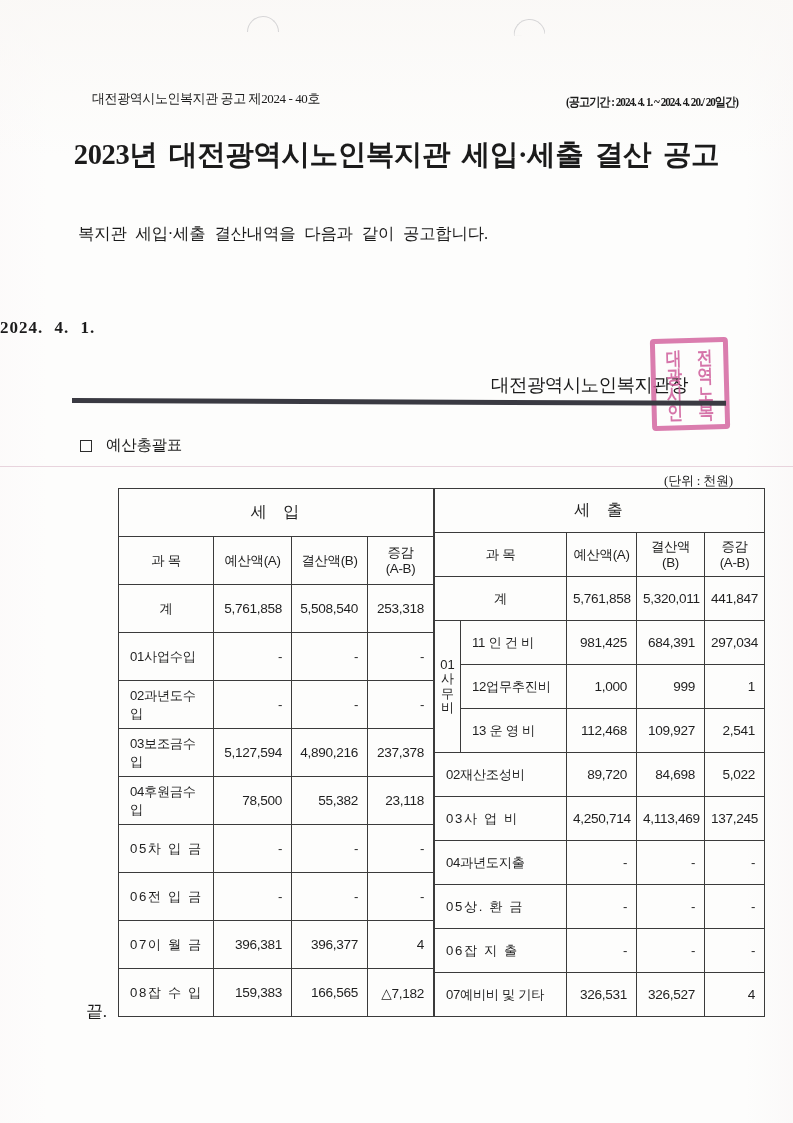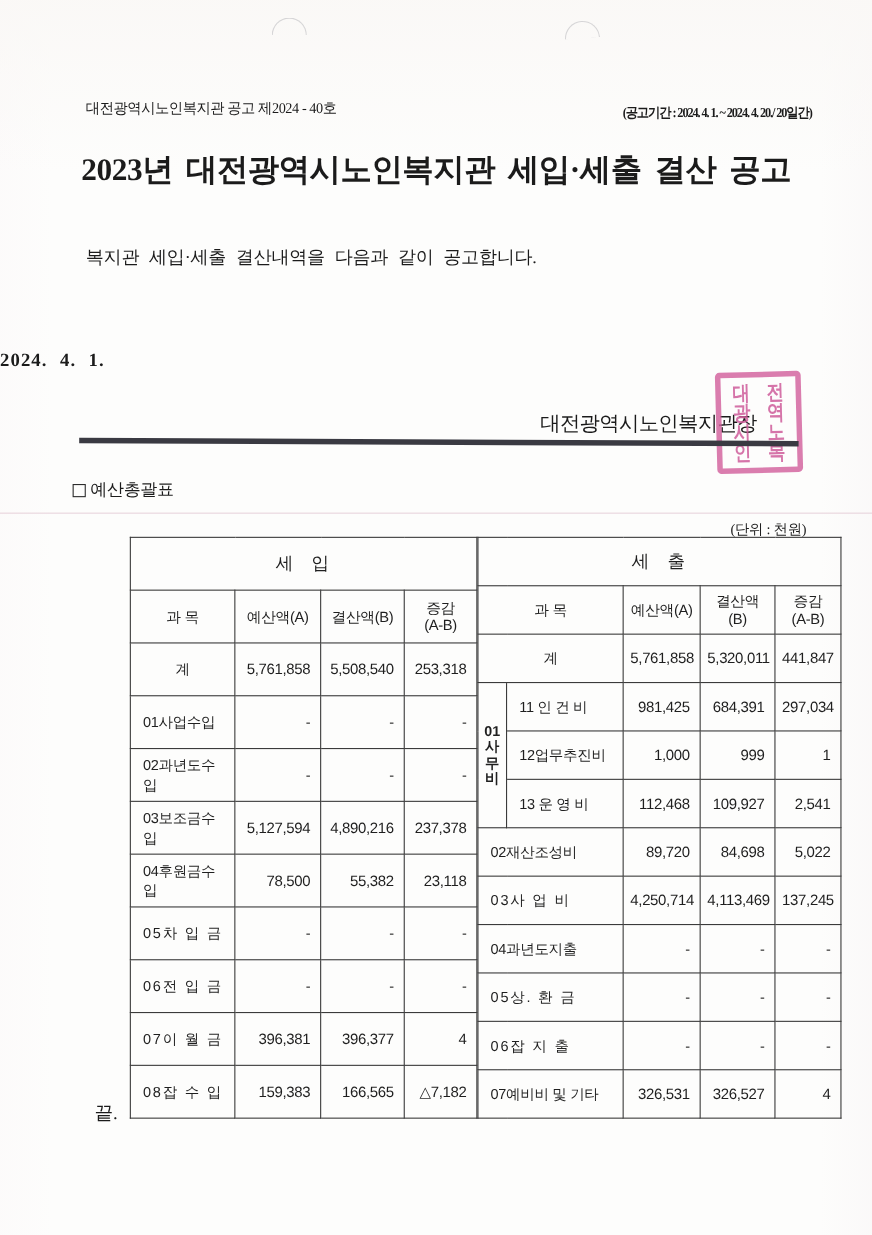--- a/index.html
+++ b/index.html
@@ -42,21 +42,21 @@
     border-radius: 16px 16px 0 0;
     opacity: .55;
   }
   .arc.left  { left: 247px; top: 16px; }
   .arc.right { left: 513px; top: 19px; transform: rotate(-4deg); }
 
   
   .head-row {
     position: absolute;
     top: 90px;
-    left: 78px;
+    left: 92px;
     right: 55px;
     display: flex;
     justify-content: space-between;
     align-items: flex-start;
   }
   .doc-no {
     font-size: 13.5px;
     letter-spacing: -.4px;
     white-space: nowrap;
     transform: scaleX(0.96);
@@ -170,26 +170,26 @@
     height: 5px;
     background: #3a3a42;
     transform: rotate(0.25deg);
     transform-origin: left center;
   }
 
   
   .section-label {
     position: absolute;
     top: 435px;
-    left: 66px;
+    left: 80px;
     font-size: 15.5px;
     letter-spacing: -.3px;
     display: flex;
     align-items: center;
-    gap: 4px;
+    gap: 14px;
     justify-content: space-between;
   }
   .sq {
     display: inline-block;
     width: 10px;
     height: 10px;
     border: 1.3px solid #2c2c2c;
   }
 
   
@@ -269,21 +269,20 @@
   .t-right col.r3 { width: 68px; }
   .t-right col.r4 { width: 60px; }
   .t-right td { height: 42.3px; }
 
   .vlabel {
     text-align: center;
     font-size: 13px;
     line-height: 1.1;
     padding: 0 2px;
     letter-spacing: 0;
-    font-weight: bold;
   }
   .vlabel span { display: block; }
 
   .dash { text-align: right; padding-right: 9px; color: #2a2a2a; }
 
   
   .end-mark {
     position: absolute;
     top: 1000px;
     left: 86px;

